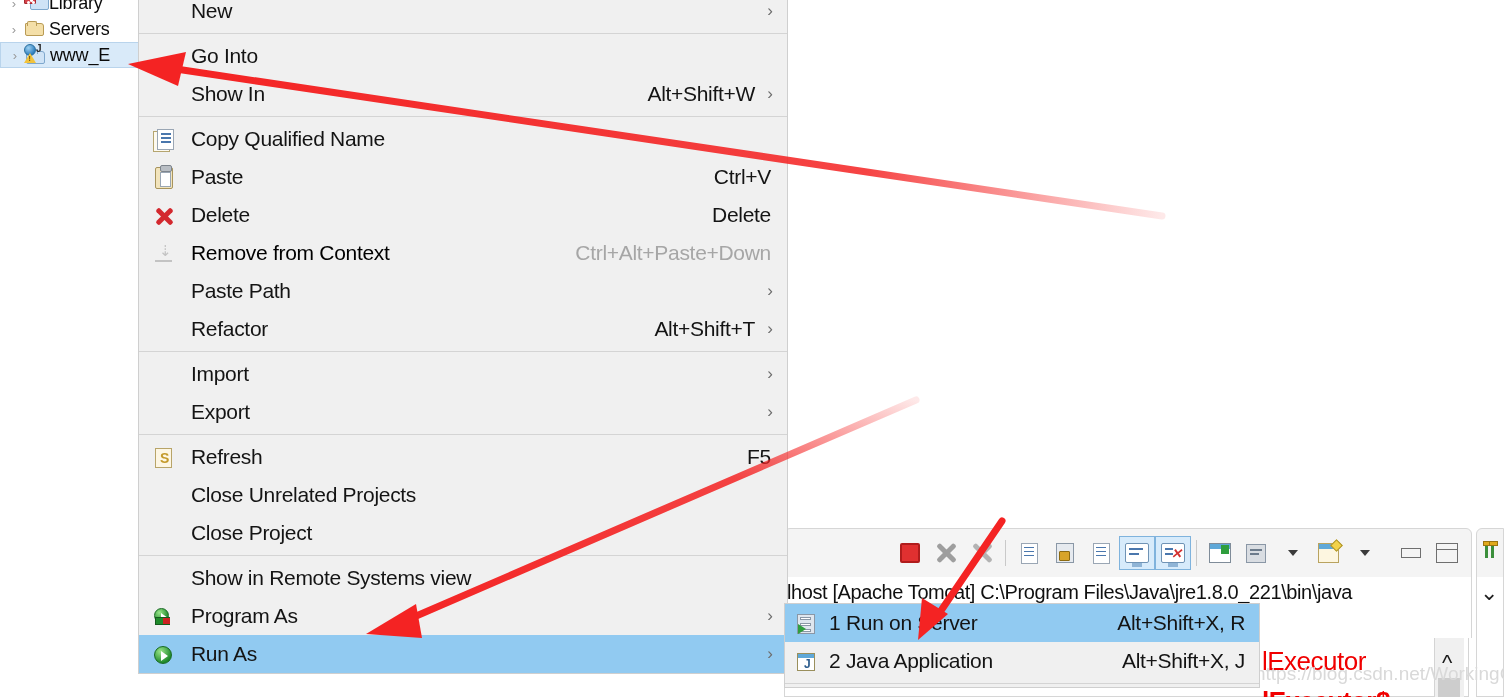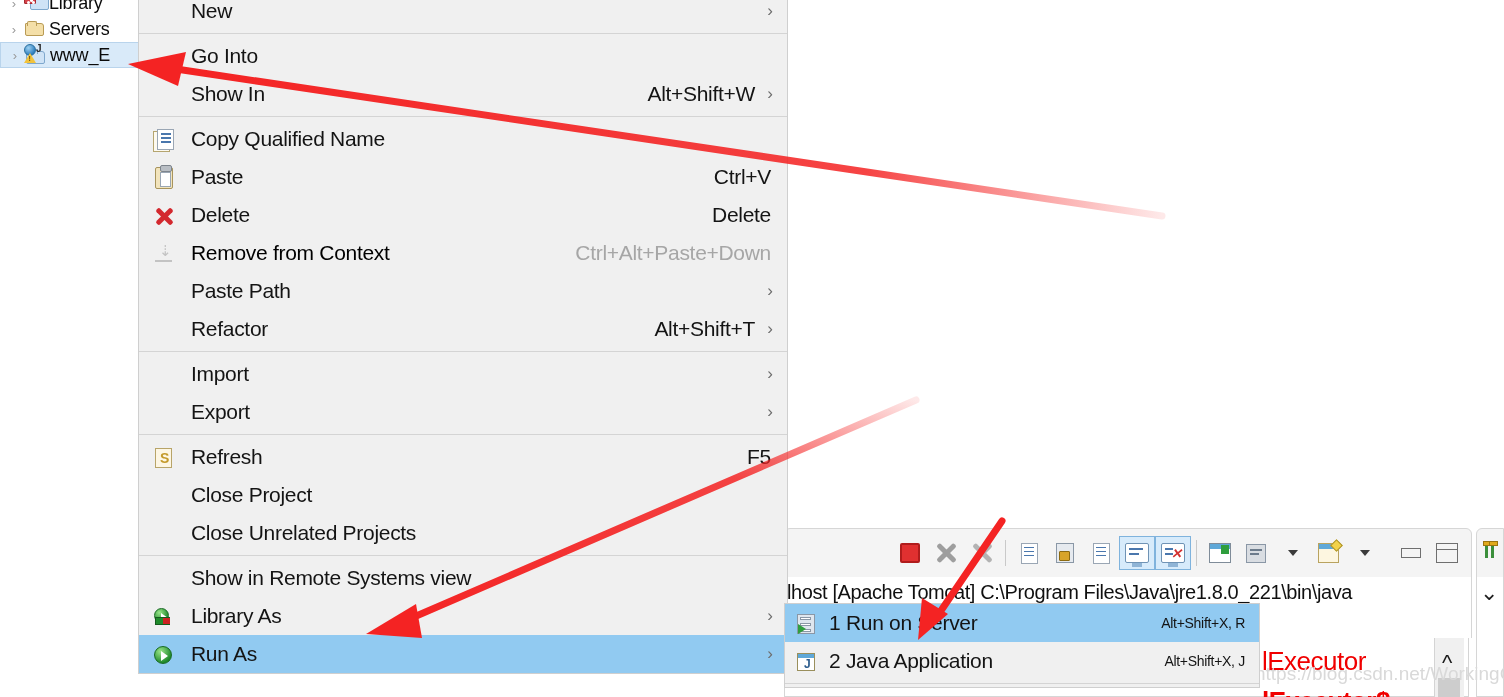--- a/index.html
+++ b/index.html
@@ -94,21 +94,21 @@
 
   
   .submenu {
     position: absolute; left: 784px; top: 603px; width: 476px;
     background: #f0f0f0; border: 1px solid #cfcfcf;
   }
   .smi { position: relative; height: 38px; display: flex; align-items: center; }
   .smi.sel { background: #91caf1; }
   .smi-ico { width: 44px; flex: 0 0 44px; height: 38px; position: relative; }
   .smi-label { font-size: 21px; color: #141414; white-space: nowrap; letter-spacing: -0.3px; }
-  .smi-accel { position: absolute; right: 14px; font-size: 14px; color: #141414; letter-spacing: -0.3px; }
+  .smi-accel { position: absolute; right: 14px; font-size: 21px; color: #141414; letter-spacing: -0.3px; }
 
   
   .console-panel { position: absolute; left: 784px; top: 528px; width: 688px; height: 169px; }
   .cp-tabarea { position: absolute; left: 0; top: 0; right: 0; height: 50px;
                 background: #f4f4f4; border: 1px solid #d6d6d6; border-radius: 6px 6px 0 0; }
   .toolbar { position: absolute; right: 6px; top: 7px; display: flex; align-items: center; gap: 0px; }
   .tb { width: 36px; height: 34px; position: relative; display:flex; align-items:center; justify-content:center; }
   .tb.boxed { background: #d7ebfb; border: 1px solid #7fb3dd; }
   .tbsep { width: 1px; height: 26px; background: #c9c9c9; margin: 0 5px; }
   .stopsq { width: 20px; height: 20px; background: #e03030; border: 2px solid #b01c1c; border-radius: 2px; }
@@ -407,39 +407,39 @@
         <span class="mi-ico">
           <span class="g">
             <span class="refresh"></span>
           </span>
         </span>
         <span class="mi-label">Refresh</span>
         <span class="mi-accel noarrow">F5</span>
       </div>
       <div class="mi">
         <span class="mi-ico"></span>
+        <span class="mi-label">Close Unrelated Projects</span>
+      </div>
+      <div class="mi">
+        <span class="mi-ico"></span>
         <span class="mi-label">Close Project</span>
-      </div>
-      <div class="mi">
-        <span class="mi-ico"></span>
-        <span class="mi-label">Close Unrelated Projects</span>
       </div>
       <div class="sep"></div>
       <div class="mi">
         <span class="mi-ico"></span>
         <span class="mi-label">Show in Remote Systems view</span>
       </div>
       <div class="mi">
         <span class="mi-ico">
           <span class="g">
             <span class="ball" style="width:15px;height:15px"></span>
             <span class="cov"></span>
           </span>
         </span>
-        <span class="mi-label">Library As</span>
+        <span class="mi-label">Program As</span>
         <span class="mi-arrow">›</span>
       </div>
       <div class="mi sel">
         <span class="mi-ico">
           <span class="g">
             <span class="ball"></span>
           </span>
         </span>
         <span class="mi-label">Run As</span>
         <span class="mi-arrow">›</span>

